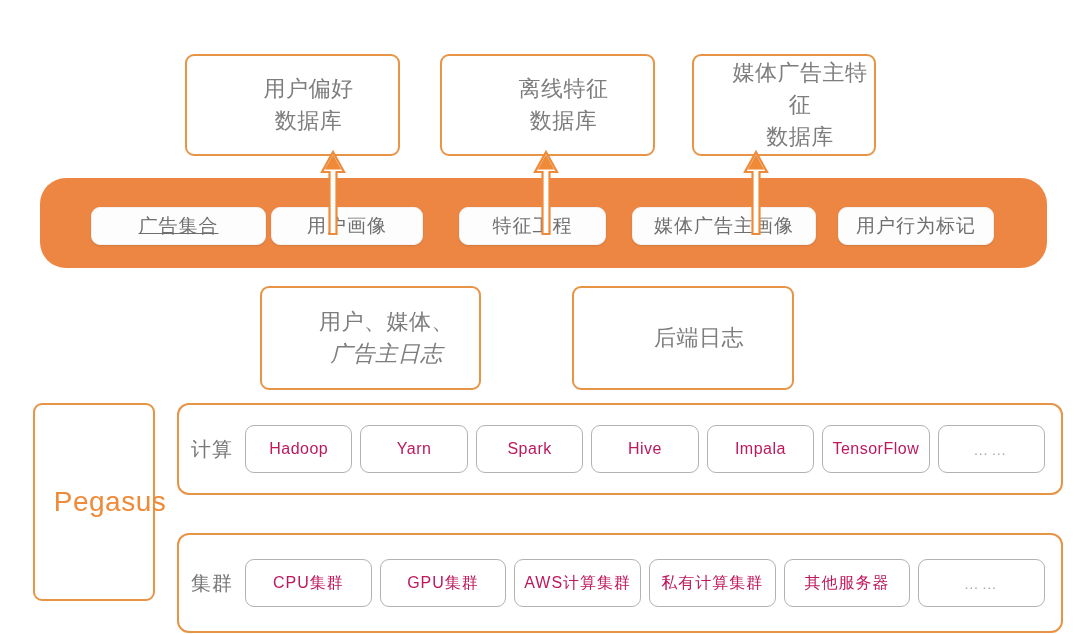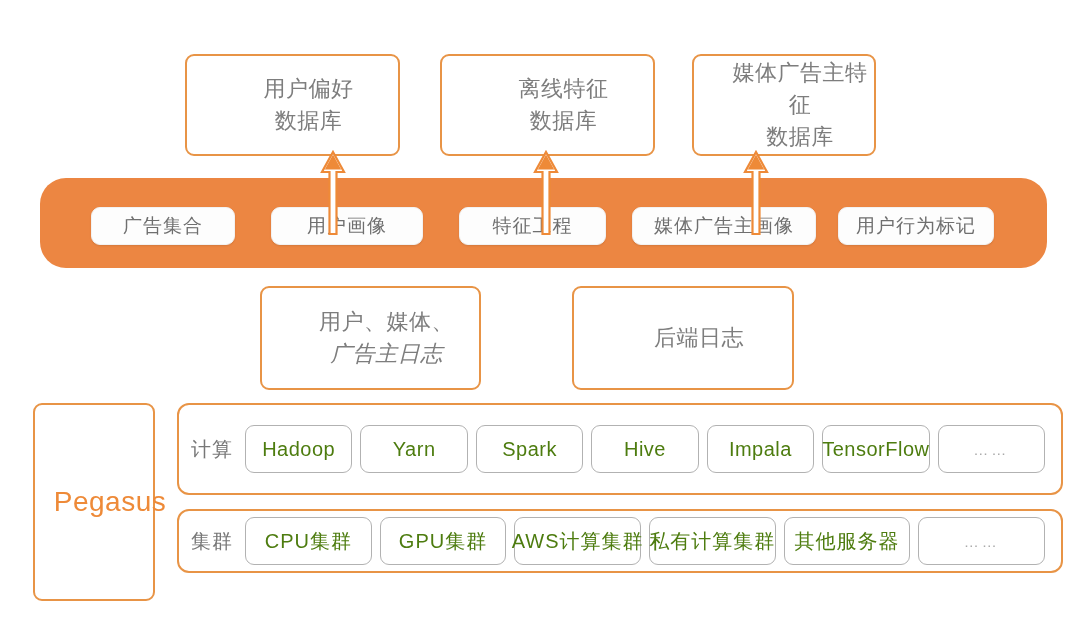--- a/index.html
+++ b/index.html
@@ -112,36 +112,36 @@
   }
   .chip {
     box-sizing: border-box;
     flex: 1 1 0;
     min-width: 0;
     height: 48px;
     margin: 0 4px;
     border: 1px solid #B2B2B2;
     border-radius: 9px;
     background: #ffffff;
-    color: #4d7c0f;
-    font-size: 20px;
+    color: #be185d;
+    font-size: 16px;
     display: flex;
     align-items: center;
     justify-content: center;
     white-space: nowrap;
     letter-spacing: 0.5px;
   }
   .chip.zh { letter-spacing: 1px; }
   .chip.dots {
     color: #A9A9A9;
     font-size: 15px;
     letter-spacing: 3px;
   }
   #row-compute { top: 403px; height: 92px; }
-  #row-cluster { top: 509px; height: 64px; }
+  #row-cluster { top: 533px; height: 100px; }
 </style>
 </head>
 <body>
 
 <div id="canvas">
 
   <div class="ocard dbbox" style="left:185px; top:54px; width:215px; height:102px;">
     <div>
       <span class="l1">用户偏好</span>
       <span class="l2">数据库</span>
@@ -157,21 +157,21 @@
 
   <div class="ocard dbbox" style="left:692px; top:54px; width:184px; height:102px;">
     <div>
       <span class="l1">媒体广告主特征</span>
       <span class="l2">数据库</span>
     </div>
   </div>
 
   <div id="band"></div>
 
-  <div class="pill" style="left:91px; top:207px; width:144px; height:38px;">
+  <div class="pill" style="left:91px; top:207px; width:175px; height:38px;text-decoration:underline;">
     <span>广告集合</span>
   </div>
   <div class="pill" style="left:271px; top:207px; width:152px; height:38px;">
     <span>用户画像</span>
   </div>
   <div class="pill" style="left:459px; top:207px; width:147px; height:38px;">
     <span>特征工程</span>
   </div>
   <div class="pill" style="left:632px; top:207px; width:184px; height:38px;align-items:center;">
     <span>媒体广告主画像</span>

